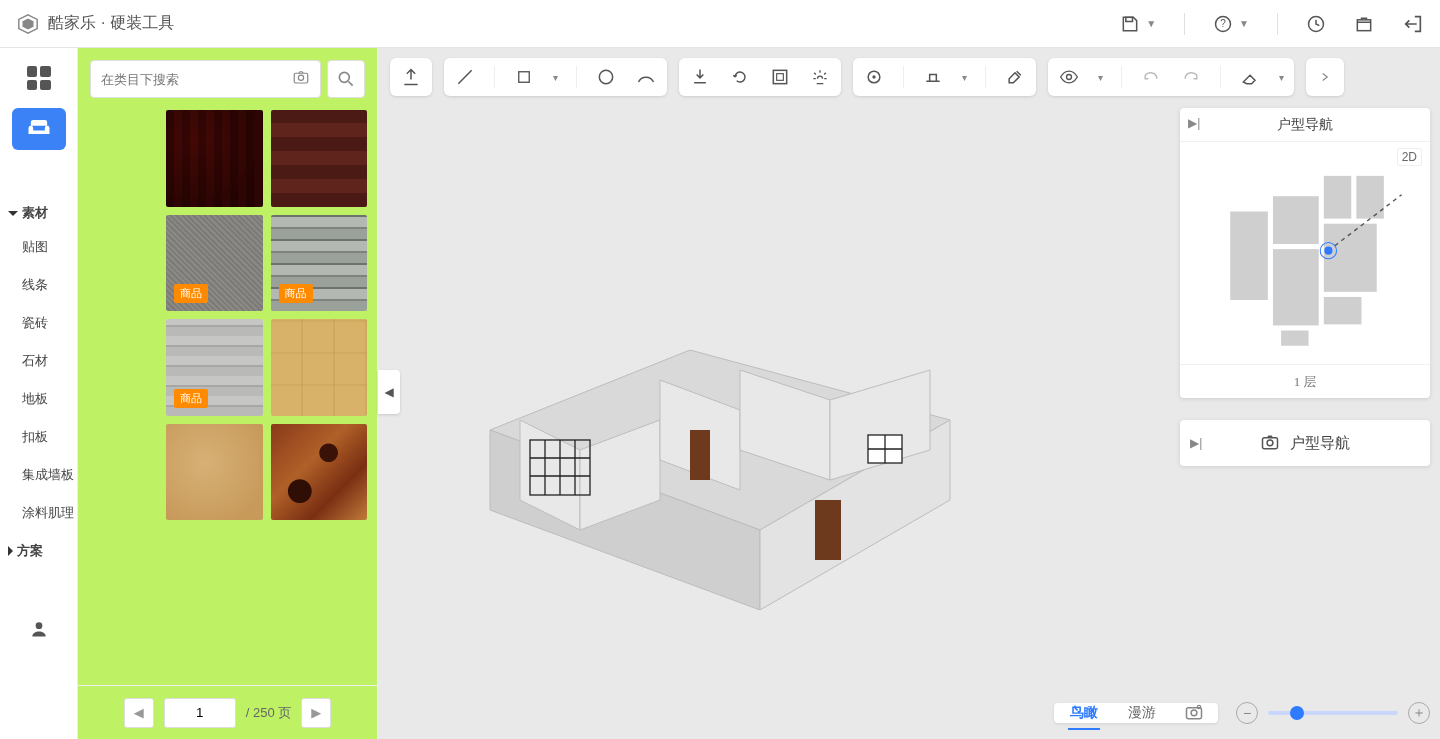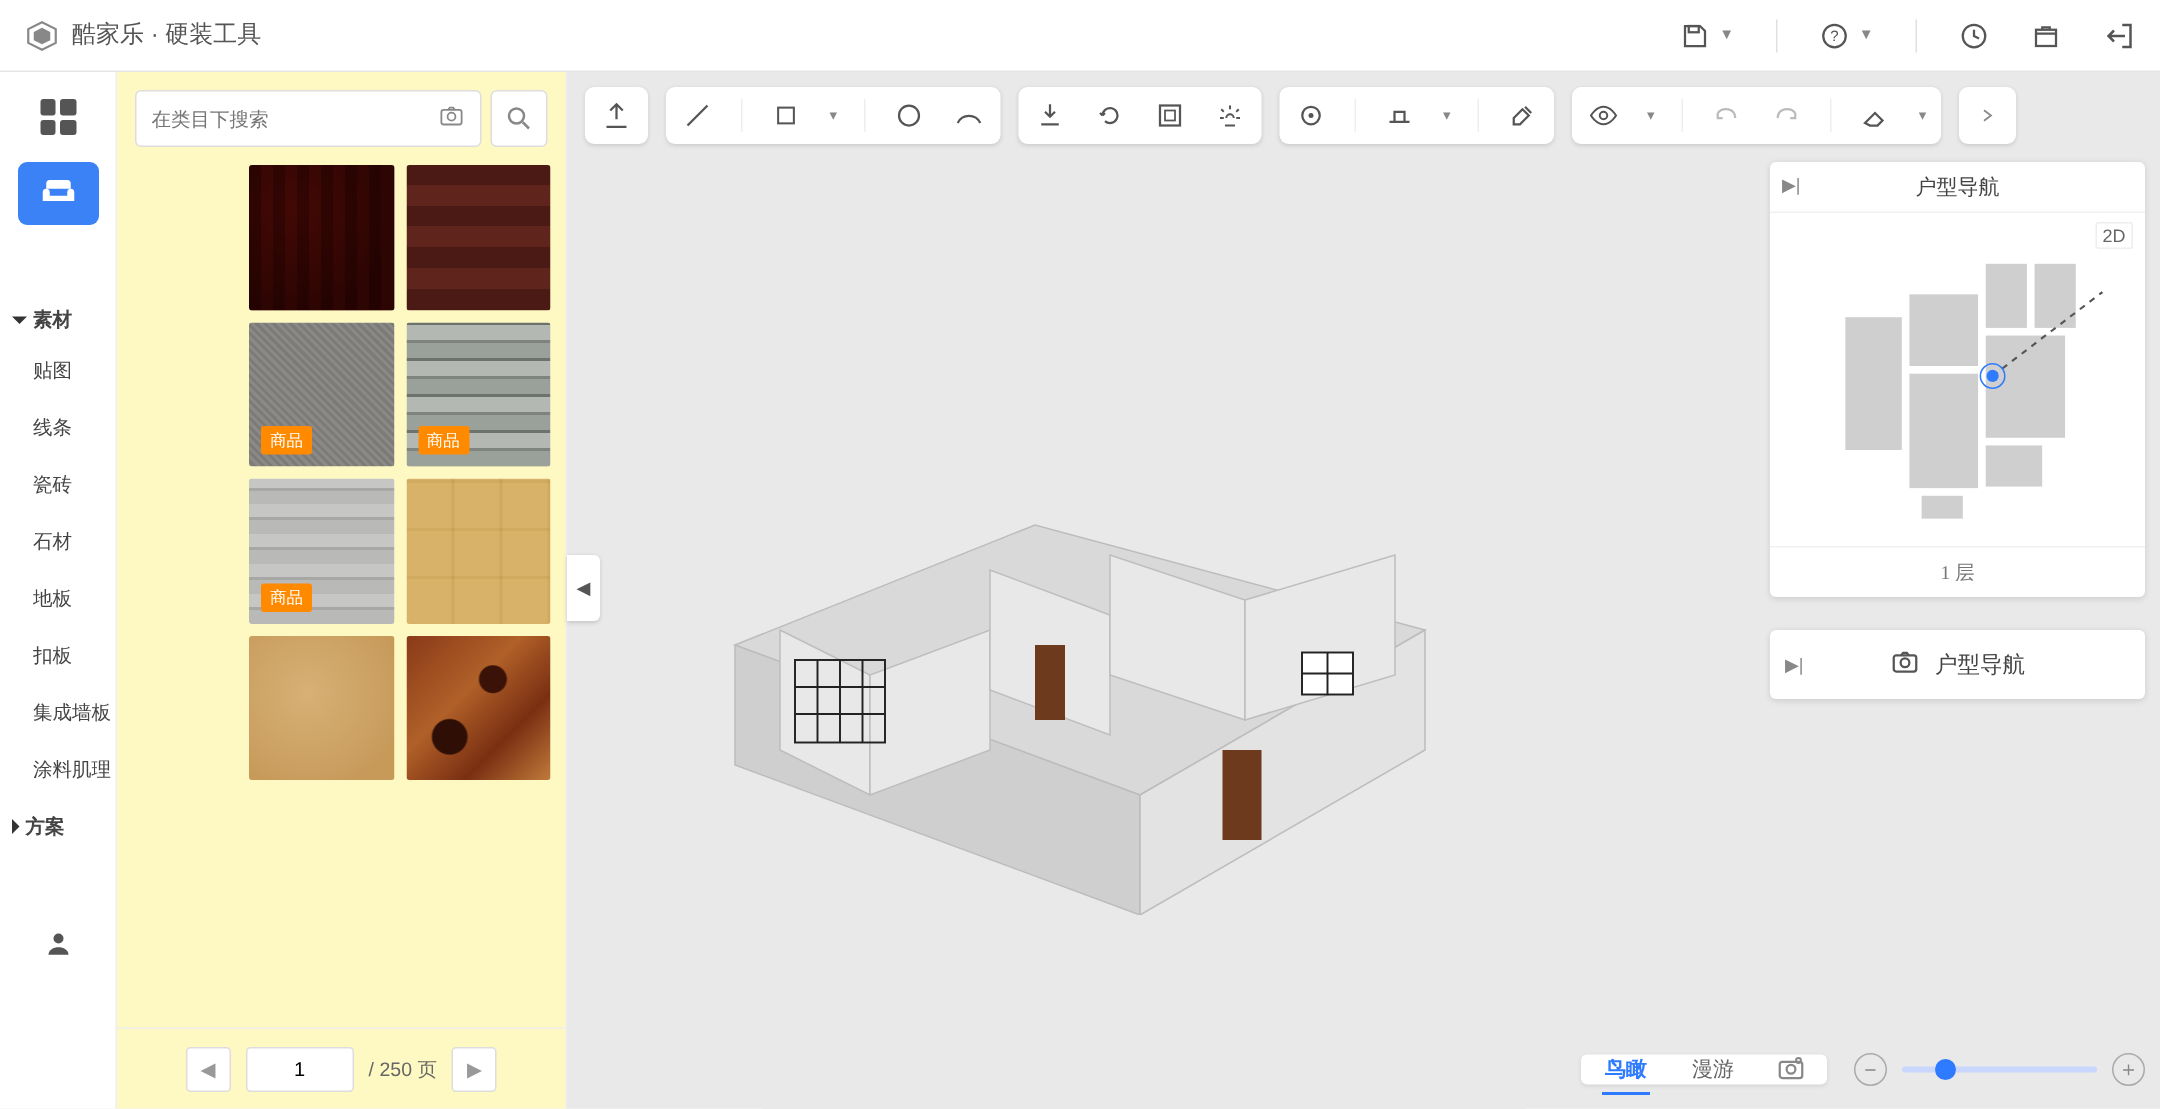--- a/index.html
+++ b/index.html
@@ -27,21 +27,21 @@
   }
   .rail .sq4 { width:24px;height:24px;display:grid;grid-template-columns:1fr 1fr;grid-template-rows:1fr 1fr;gap:3px;}
   .rail .sq4 span{background:#555;border-radius:2px;}
   .rail .chip{ width:54px;height:42px;border-radius:6px;display:flex;align-items:center;justify-content:center;}
   .rail .chip.active{ background:#3b82f6; color:#fff;}
   .rail .sofa svg{ width:28px;height:28px; }
   .rail .person{ position:absolute; bottom:100px; left:0;right:0; display:flex;justify-content:center;}
 
   
   .side {
-    position:absolute; left:78px; top:48px; width:300px; height:691px; background:#fef9c3;
+    position:absolute; left:78px; top:48px; width:300px; height:691px; background:#bef264;
     border-right:1px solid #eee; display:flex; flex-direction:column;
   }
   .side .search-row{ padding:12px; display:flex; gap:6px;}
   .side .search-box{
     flex:1; height:38px; background:#fff; border:1px solid #ddd; border-radius:4px;
     display:flex; align-items:center; padding:0 10px; color:#999;
   }
   .side .search-box input{ border:none; outline:none; flex:1; font-size:13px; color:#333; background:transparent;}
   .side .search-btn{ width:38px;height:38px;border:1px solid #ddd;border-radius:4px;background:#fff;display:flex;align-items:center;justify-content:center;color:#888;}
   .side .body{ flex:1; display:flex; overflow:hidden;}

